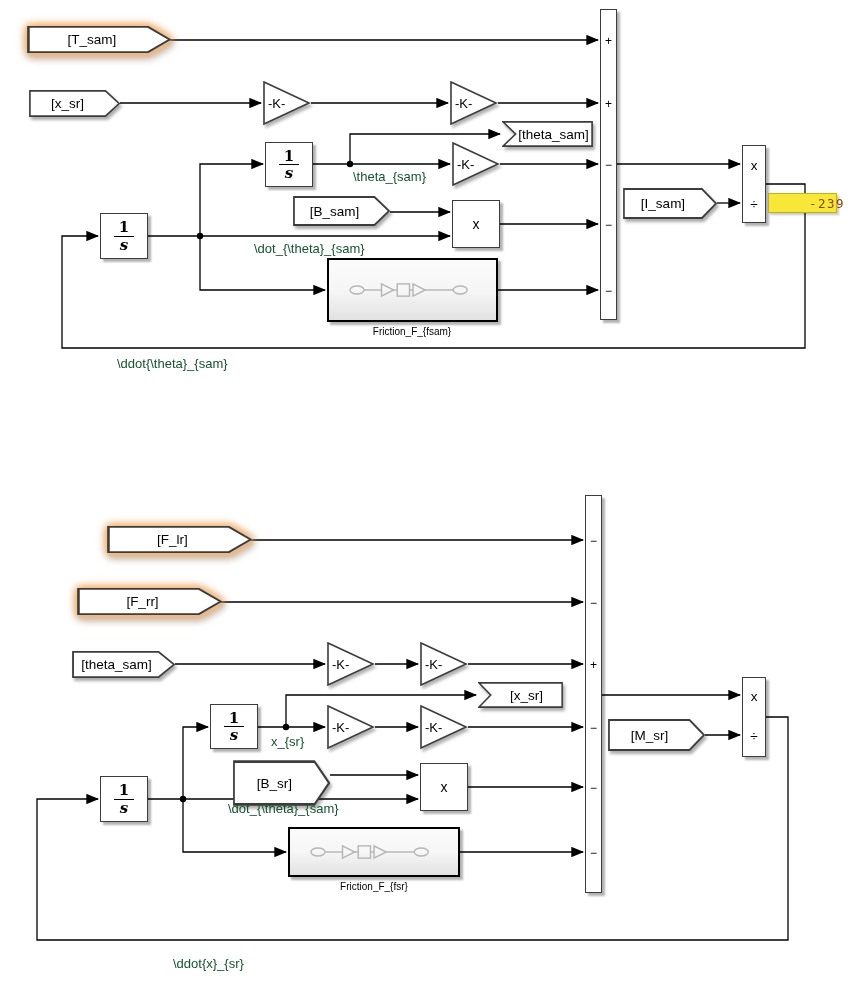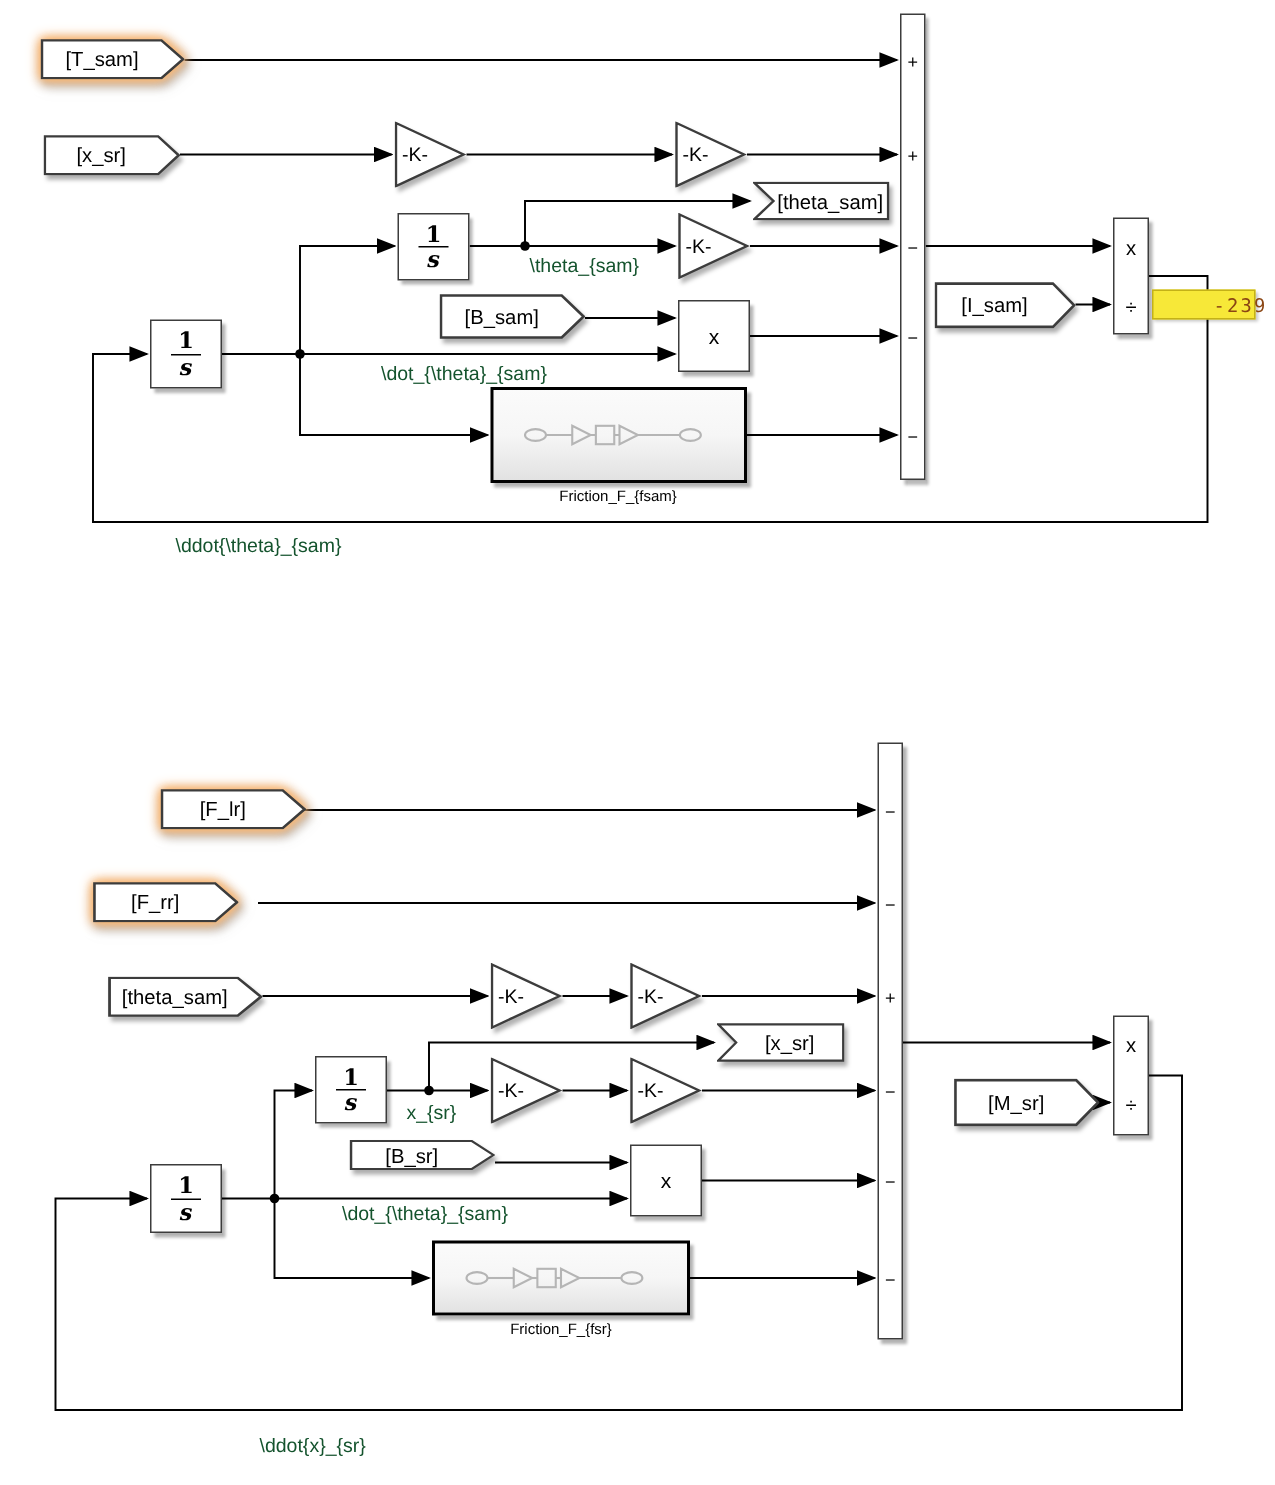--- a/index.html
+++ b/index.html
@@ -26,20 +26,21 @@
   .gain .glabel {
     position:absolute; left:5px; top:50%; transform:translateY(-50%);
     font-size:13px; color:#000;
   }
 
   
   .tag { position:absolute; filter:drop-shadow(2.5px 3px 1.5px rgba(0,0,0,0.32)); }
   .tag.glow {
     filter:drop-shadow(0 0 4px #ffae57) drop-shadow(0 0 3px #ffc794)
            drop-shadow(2.5px 3px 1.5px rgba(0,0,0,0.28));
+    padding-left:48px;
   }
   .tag svg { position:absolute; left:0; top:0; width:100%; height:100%; }
   .tag .tlabel {
     position:absolute; left:0; top:0; right:0; bottom:0;
     display:flex; align-items:center; justify-content:center;
     font-size:13.5px; color:#000;
   }
   .tag.from .tlabel { padding-right:14px; }
   .tag.goto .tlabel { padding-left:12px; }
 
@@ -244,21 +245,21 @@
   <div class="siglabel" style="left:254px;top:241px;">\dot_{\theta}_{sam}</div>
   <div class="siglabel" style="left:117px;top:356px;">\ddot{\theta}_{sam}</div>
 
   <div class="tag from glow" style="left:75px;top:526px;width:97px;height:27px;margin-left:32px;">
     <svg viewBox="0 0 100 30" preserveAspectRatio="none">
         <polygon points="1,1 84,1 99,15 84,29 1,29" fill="#fff" stroke="#3c3c3c" stroke-width="1.8"></polygon>
       </svg>
     <span class="tlabel">[F_lr]</span>
   </div>
 
-  <div class="tag from glow" style="left:62px;top:588px;width:97px;height:27px;">
+  <div class="tag from glow" style="left:77px;top:588px;width:97px;height:27px;">
     <svg viewBox="0 0 100 30" preserveAspectRatio="none">
         <polygon points="1,1 84,1 99,15 84,29 1,29" fill="#fff" stroke="#3c3c3c" stroke-width="1.8"></polygon>
       </svg>
     <span class="tlabel">[F_rr]</span>
   </div>
 
   <div class="tag from" style="left:72px;top:651px;width:103px;height:27px;">
     <svg viewBox="0 0 100 30" preserveAspectRatio="none">
         <polygon points="1,1 84,1 99,15 84,29 1,29" fill="#fff" stroke="#3c3c3c" stroke-width="1.8"></polygon>
       </svg>
@@ -307,21 +308,21 @@
     </span>
   </div>
 
   <div class="blk intg" style="left:100px;top:776px;width:48px;height:46px;">
     <span class="frac">
       <span class="num">1</span>
       <span class="den">s</span>
     </span>
   </div>
 
-  <div class="tag from" style="left:233px;top:760px;width:97px;height:20px;">
+  <div class="tag from" style="left:233px;top:760px;width:97px;height:46px;">
     <svg viewBox="0 0 100 30" preserveAspectRatio="none">
         <polygon points="1,1 84,1 99,15 84,29 1,29" fill="#fff" stroke="#3c3c3c" stroke-width="1.8"></polygon>
       </svg>
     <span class="tlabel">[B_sr]</span>
   </div>
 
   <div class="blk product" style="left:420px;top:763px;width:48px;height:48px;">
     <span>x</span>
   </div>
 
@@ -344,21 +345,21 @@
 
   <div class="blk sum" style="left:585px;top:495px;width:17px;height:398px;">
     <span class="sign" style="top:38px;">−</span>
     <span class="sign" style="top:100px;">−</span>
     <span class="sign" style="top:162px;">+</span>
     <span class="sign" style="top:225px;">−</span>
     <span class="sign" style="top:285px;">−</span>
     <span class="sign" style="top:350px;">−</span>
   </div>
 
-  <div class="tag from" style="left:608px;top:719px;width:97px;height:32px;margin-left:28px;">
+  <div class="tag from" style="left:608px;top:719px;width:97px;height:32px;">
     <svg viewBox="0 0 100 30" preserveAspectRatio="none">
         <polygon points="1,1 84,1 99,15 84,29 1,29" fill="#fff" stroke="#3c3c3c" stroke-width="1.8"></polygon>
       </svg>
     <span class="tlabel">[M_sr]</span>
   </div>
 
   <div class="blk divide" style="left:742px;top:677px;width:24px;height:80px;">
     <span class="dmul" style="top:11px;">x</span>
     <span class="ddiv" style="top:51px;">÷</span>
   </div>

